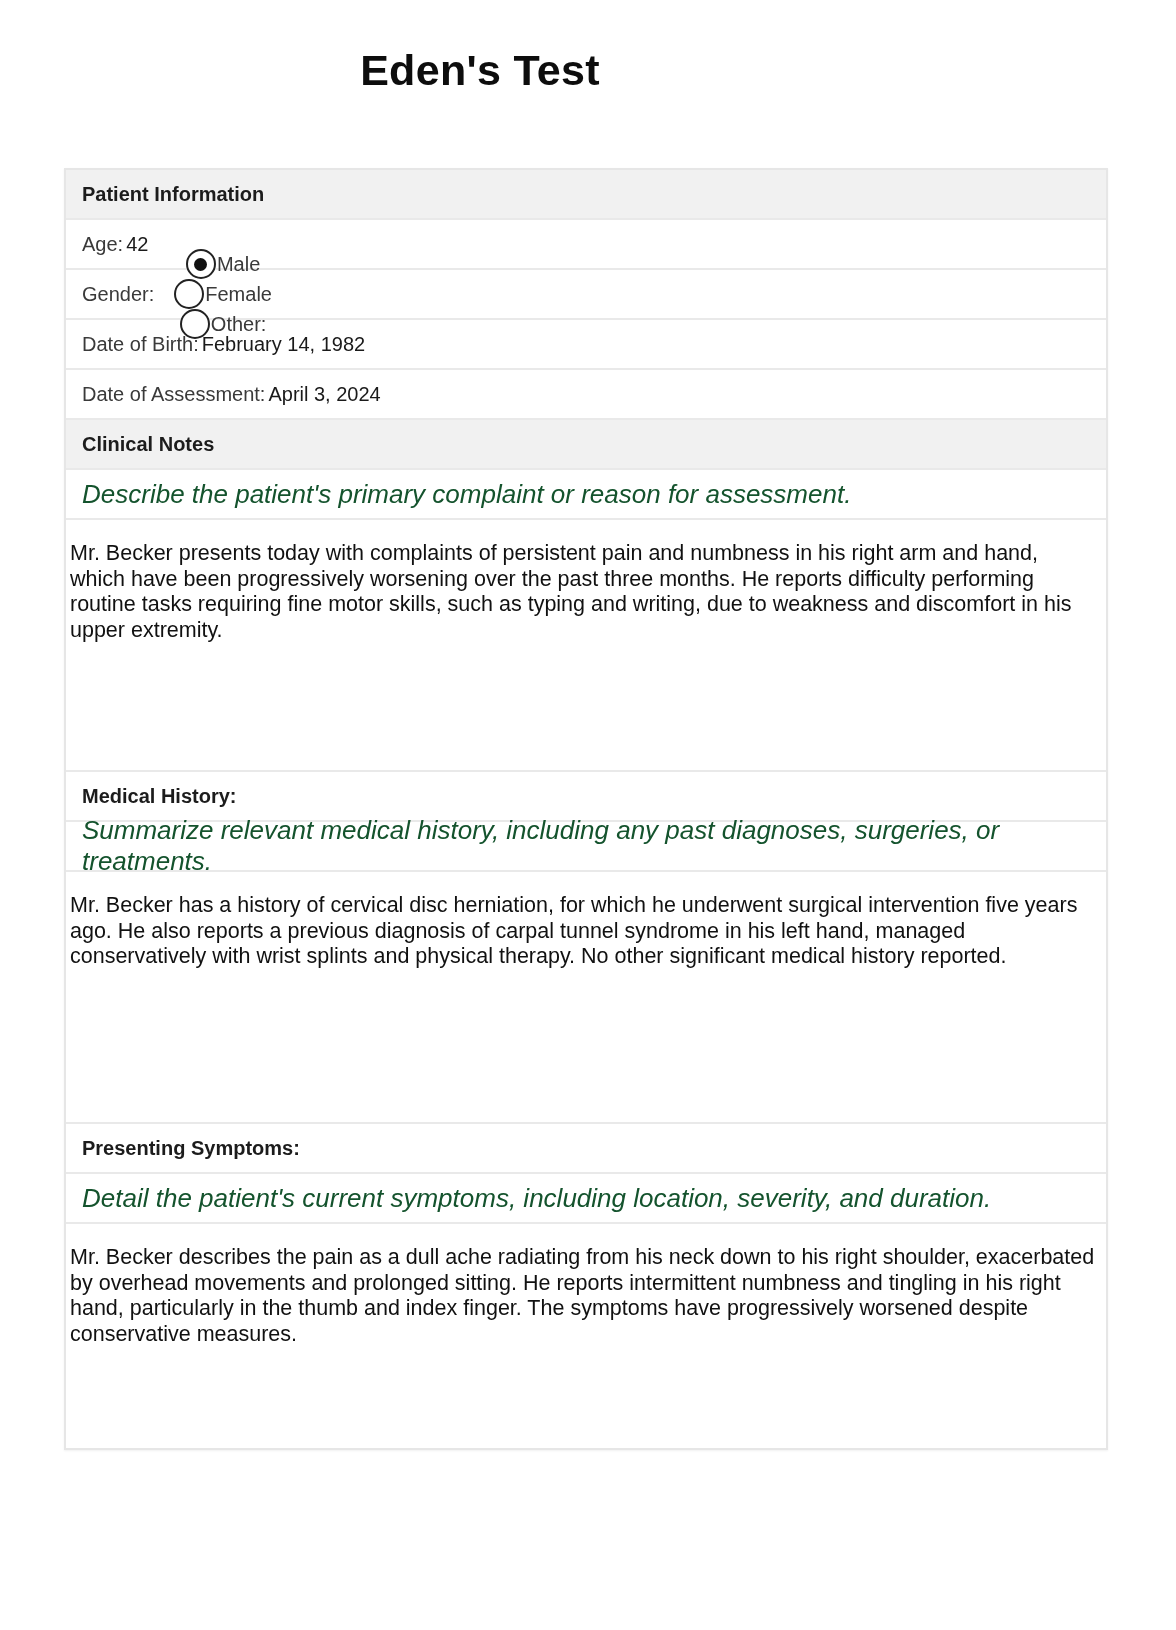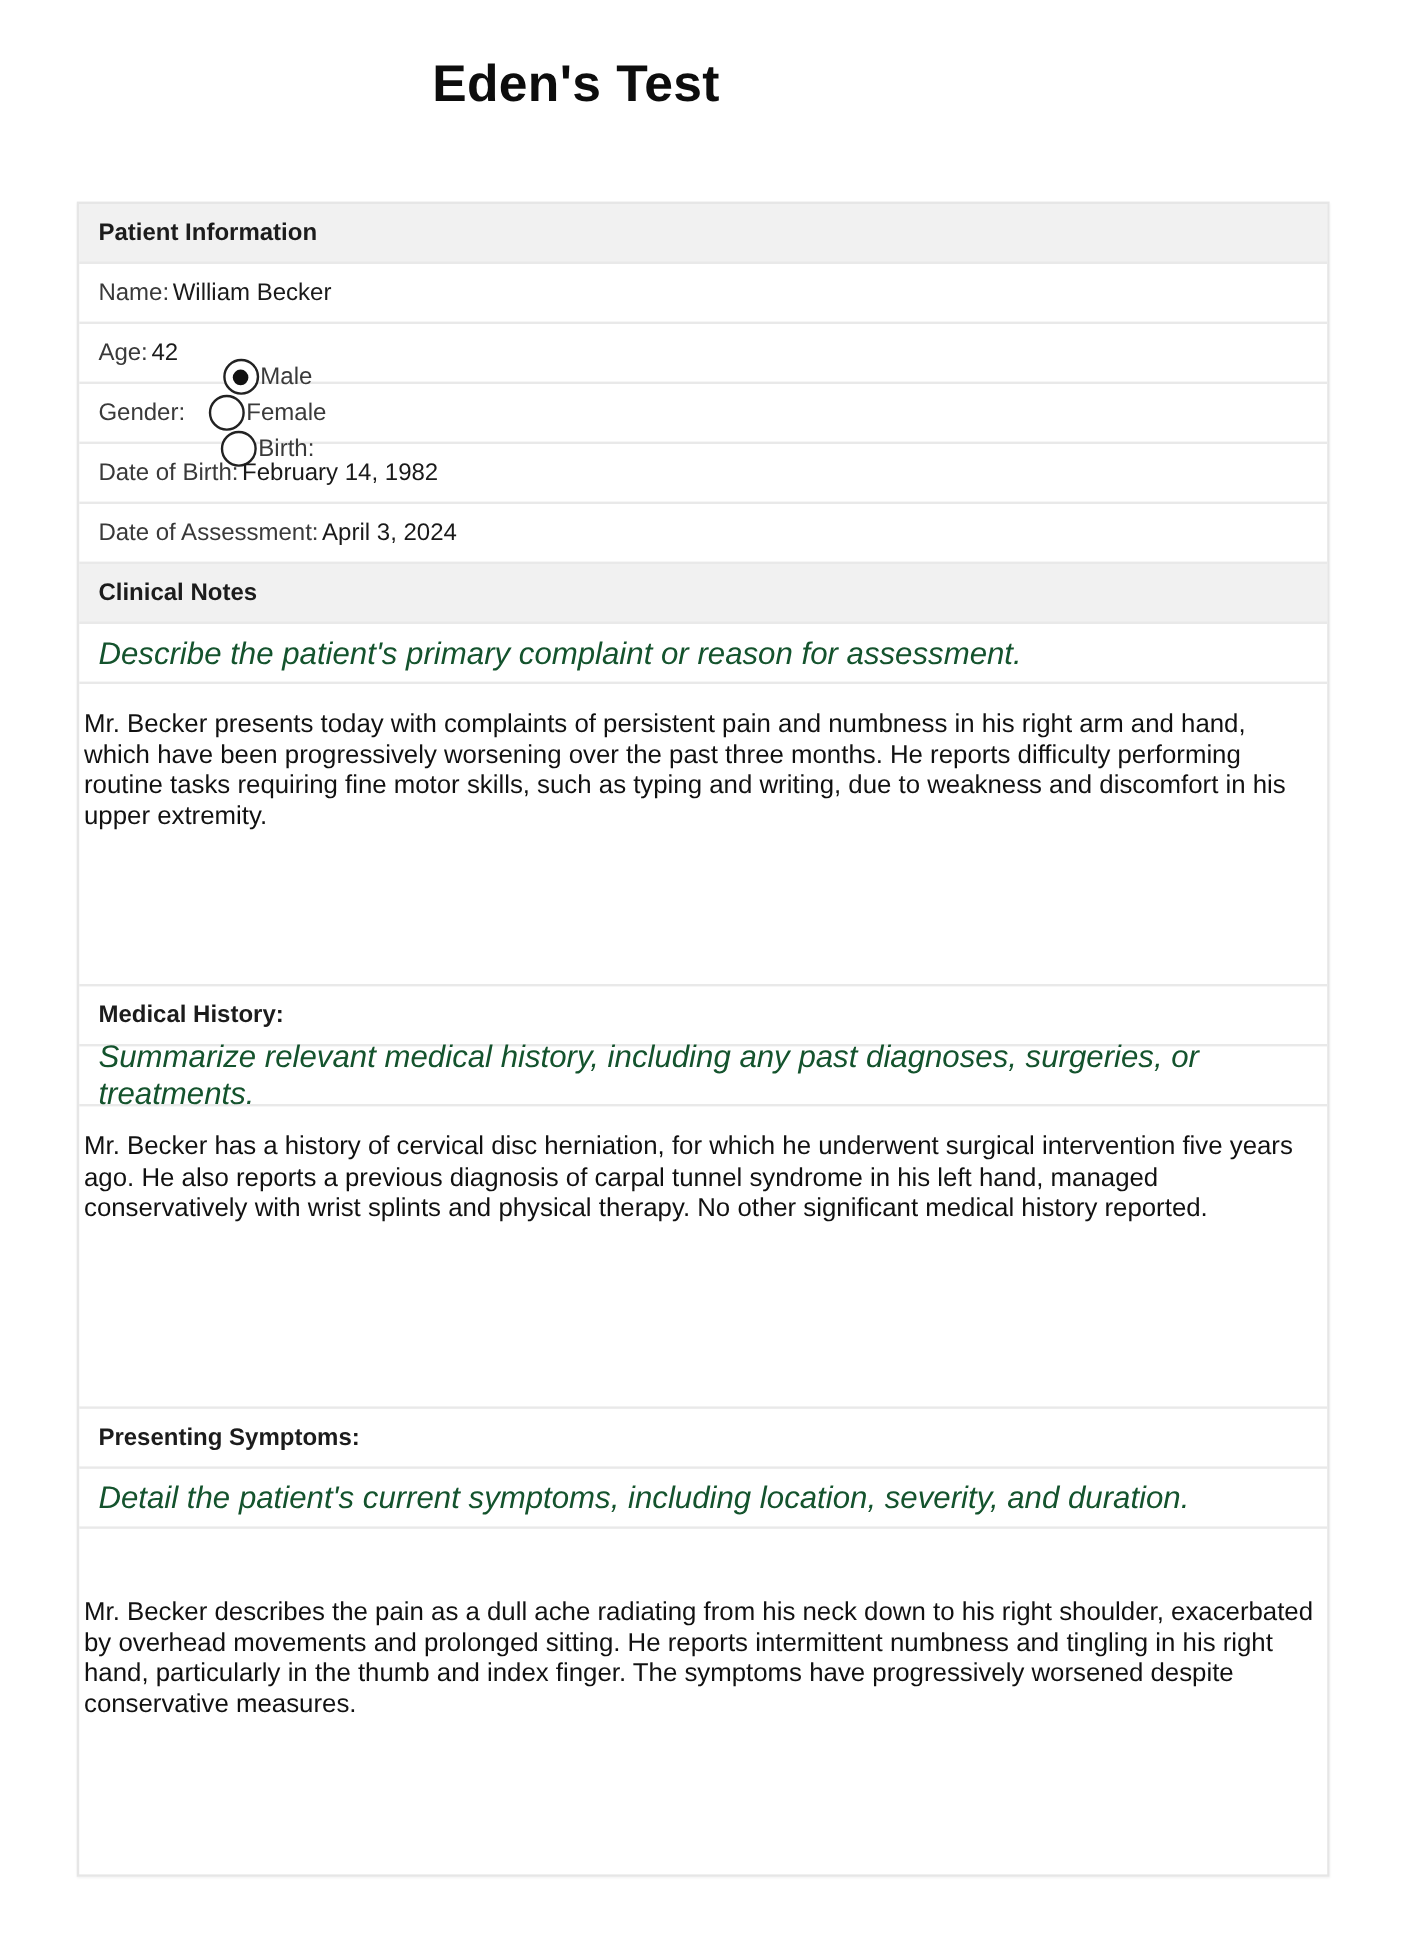--- a/index.html
+++ b/index.html
@@ -38,34 +38,30 @@
       box-sizing: border-box; display: flex; align-items: center; justify-content: center;
       background: #fff;
     }
     .radio-dot { width: 13px; height: 13px; border-radius: 50%; background: #111; }
     .radio-label { margin-left: 1px; color: #3a3a3a; }
     .notes {
       height: 252px; box-sizing: border-box; border-bottom: 2px solid #e9e9e9;
       padding: 21px 10px 0 4px; font-size: 21.5px; line-height: 25.5px; color: #111;
       white-space: pre-wrap;
     }
-    .notes.last { border-bottom: none; height: 252px; margin-top: 36px; }
+    .notes.last { border-bottom: none; height: 224px; }
   </style>
 </head>
 <body>
 
 <div class="page-title">Eden's Test</div>
 
 <div class="form">
   <div class="row section">Patient Information</div>
 
-  <div class="row">
-    <span class="label">Name:</span>
-    <span class="value">William Becker</span>
-  </div>
 
   <div class="row">
     <span class="label">Age:</span>
     <span class="value">42</span>
   </div>
 
   <div class="row">
     <span class="label">Gender:</span>
     <div class="radio-group">
       <div class="radio">
@@ -73,21 +69,21 @@
             <span class="radio-dot"></span>
           </span>
         <span class="radio-label">Male</span>
       </div>
       <div class="radio">
         <span class="radio-circle"></span>
         <span class="radio-label">Female</span>
       </div>
       <div class="radio">
         <span class="radio-circle"></span>
-        <span class="radio-label">Birth:</span>
+        <span class="radio-label">Other:</span>
       </div>
     </div>
   </div>
 
   <div class="row">
     <span class="label">Date of Birth:</span>
     <span class="value">February 14, 1982</span>
   </div>
 
   <div class="row">

